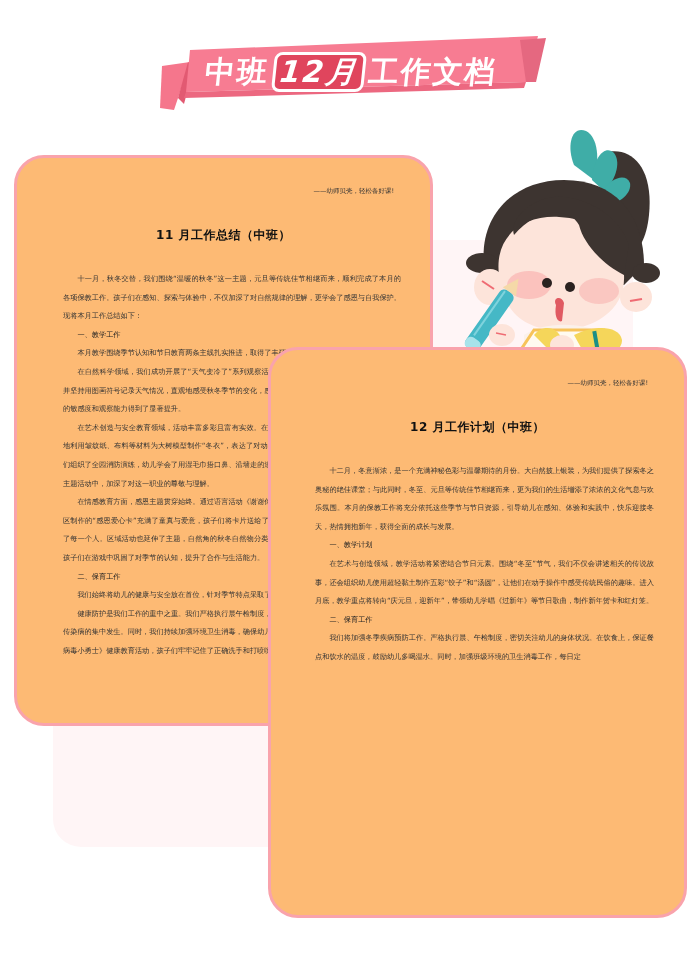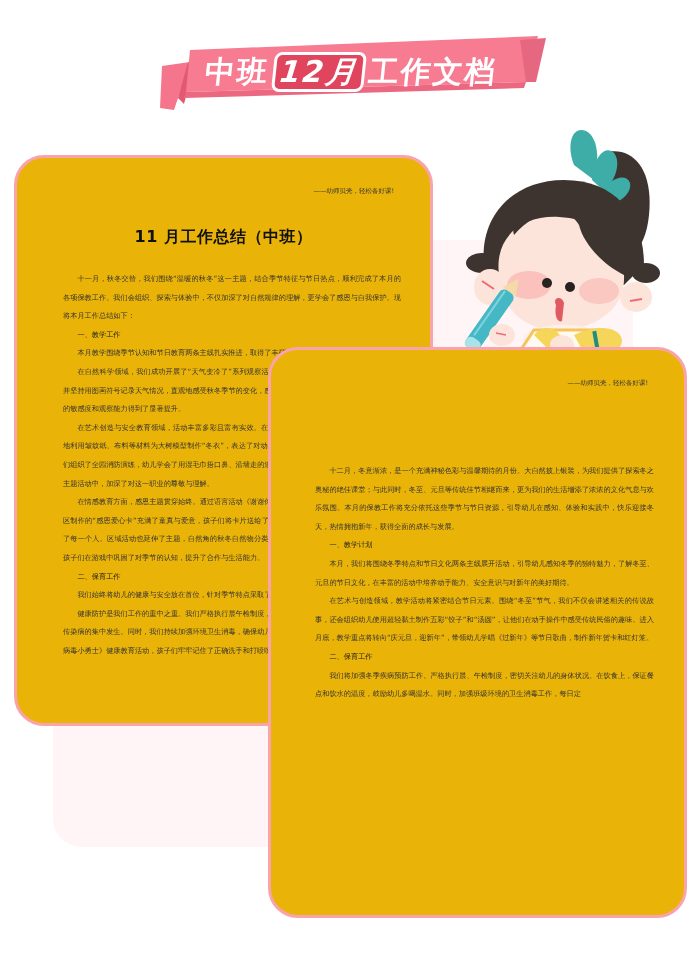--- a/index.html
+++ b/index.html
@@ -13,26 +13,26 @@
     font-family: "DejaVu Sans", sans-serif; font-weight: bold; font-size: 30px; color: #ffffff;
     letter-spacing: 2px; transform: skewX(-6deg); }
   .banner-text .hl { display: inline-block; background: #e0455d; color: #fff; border: 3px solid #fff;
     border-radius: 8px; padding: 0 4px; margin: 0 4px; font-style: italic; line-height: 34px; }
 
   
   .bg-panel { position: absolute; left: 53px; top: 240px; width: 580px; height: 607px; background: #fff5f6;
     border-radius: 28px; }
 
   
-  .doc { position: absolute; background: #eab308; border: 3px solid #f9a3ac; border-radius: 30px; overflow: hidden; }
+  .doc { position: absolute; background: #fdba74; border: 3px solid #f9a3ac; border-radius: 30px; overflow: hidden; }
   .doc-1 { left: 14px; top: 155px; width: 419px; height: 571px; z-index: 2; }
   .doc-2 { left: 268px; top: 347px; width: 419px; height: 571px; z-index: 4; }
 
   .doc .slogan { position: absolute; right: 36px; top: 29px; font-size: 6.5px; color: #333; }
-  .doc .title { position: absolute; left: 0; right: 0; top: 69px; text-align: center; font-size: 16px;
+  .doc .title { position: absolute; left: 0; right: 0; top: 69px; text-align: center; font-size: 12px;
     font-weight: bold; color: #111; letter-spacing: 0.5px; }
   .doc .body { position: absolute; left: 39px; right: 24px; top: 112px; font-size: 7.2px; line-height: 18.6px; color: #333; }
   .doc .body p { text-indent: 2em; text-align: justify; }
   .doc .body p.h { font-weight: normal; color: #222; }
   .doc-1 .body { left: 46px; right: 29px; }
   .doc-2 .body { left: 44px; right: 30px; }
 
   
   .character { position: absolute; left: 454px; top: 125px; width: 236px; height: 235px; z-index: 3; }
 </style>
@@ -53,21 +53,21 @@
     <span>中班</span>
     <span class="hl">12月</span>
     <span>工作文档</span>
   </div>
 </div>
 
 <div class="doc doc-1">
   <div class="slogan">——幼师贝壳，轻松备好课!</div>
   <div class="title">11 月工作总结（中班）</div>
   <div class="body">
-    <p>十一月，秋冬交替，我们围绕“温暖的秋冬”这一主题，结合季节特征与节日热点，顺利完成了本月的各项保教工作。我们会组织、探索与体验中，不仅加深了对自然规律的理解，更学会了感恩与自我保护。现将本月工作总结如下：</p>
+    <p>十一月，秋冬交替，我们围绕“温暖的秋冬”这一主题，元旦等传统佳节相继而来，顺利完成了本月的各项保教工作。孩子们在感知、探索与体验中，不仅加深了对自然规律的理解，更学会了感恩与自我保护。现将本月工作总结如下：</p>
     <p class="h">一、教学工作</p>
     <p>本月教学围绕季节认知和节日教育两条主线扎实推进，取得了丰硕的成果。</p>
     <p>在自然科学领域，我们成功开展了“天气变冷了”系列观察活动，引导幼儿每日观察并读取每日气温，并坚持用图画符号记录天气情况，直观地感受秋冬季节的变化，感知了明显的秋冬特征。孩子们对自然现象的敏感度和观察能力得到了显著提升。</p>
     <p>在艺术创造与安全教育领域，活动丰富多彩且富有实效。在“秋天的大树”主题美术活动中，兴致勃勃地利用皱纹纸、布料等材料为大树模型制作“冬衣”，表达了对动植物的关爱。结合“119 消防宣传日”，我们组织了全园消防演练，幼儿学会了用湿毛巾捂口鼻、沿墙走的逃生技能，并在后续的《了不起的消防员》主题活动中，加深了对这一职业的尊敬与理解。</p>
     <p>在情感教育方面，感恩主题贯穿始终。通过语言活动《谢谢你》，孩子们学会了用语言表达谢意。美工区制作的“感恩爱心卡”充满了童真与爱意，孩子们将卡片送给了父母、老师和伙伴，温馨的氛围深深感染了每一个人。区域活动也延伸了主题，自然角的秋冬自然物分类、建构区的“温暖小屋”搭建等活动，都让孩子们在游戏中巩固了对季节的认知，提升了合作与生活能力。</p>
     <p class="h">二、保育工作</p>
     <p>我们始终将幼儿的健康与安全放在首位，针对季节特点采取了多项措施。</p>
     <p>健康防护是我们工作的重中之重。我们严格执行晨午检制度，密切关注幼儿身体状况，有效预防了秋季传染病的集中发生。同时，我们持续加强环境卫生消毒，确保幼儿接触的物品与空间洁净安全。通过《打败病毒小勇士》健康教育活动，孩子们牢牢记住了正确洗手和打喷嚏的礼仪，良好卫生习惯逐渐养成。</p>
   </div>
 </div>
@@ -120,21 +120,21 @@
       <polygon points="80,198 96,206 80,214" fill="#f5d9a8"></polygon>
     </g>
 
     <ellipse cx="48" cy="210" rx="13" ry="11" fill="#fde4da"></ellipse>
     <line x1="42" y1="208" x2="52" y2="210" stroke="#ef6b73" stroke-width="1.5"></line>
   </svg>
 </div>
 
 <div class="doc doc-2">
   <div class="slogan">——幼师贝壳，轻松备好课!</div>
+  <div class="title">12 月工作计划（中班）</div>
   <div class="body">
     <p>十二月，冬意渐浓，是一个充满神秘色彩与温馨期待的月份。大自然披上银装，为我们提供了探索冬之奥秘的绝佳课堂；与此同时，冬至、元旦等传统佳节相继而来，更为我们的生活增添了浓浓的文化气息与欢乐氛围。本月的保教工作将充分依托这些季节与节日资源，引导幼儿在感知、体验和实践中，快乐迎接冬天，热情拥抱新年，获得全面的成长与发展。</p>
     <p class="h">一、教学计划</p>
-    <p>本月，我们将围绕冬季特点和节日文化两条主线展开活动，引导幼儿感知冬季的独特魅力，了解冬至、元旦的节日文化，在丰富的活动中培养动手能力、安全意识与对新年的美好期待。</p>
     <p>在艺术与创造领域，教学活动将紧密结合节日元素。围绕“冬至”节气，我们不仅会讲述相关的传说故事，还会组织幼儿使用超轻黏土制作五彩“饺子”和“汤圆”，让他们在动手操作中感受传统民俗的趣味。进入月底，教学重点将转向“庆元旦，迎新年”，带领幼儿学唱《过新年》等节日歌曲，制作新年贺卡和红灯笼。</p>
     <p class="h">二、保育工作</p>
     <p>我们将加强冬季疾病预防工作。严格执行晨、午检制度，密切关注幼儿的身体状况。在饮食上，保证餐点和饮水的温度，鼓励幼儿多喝温水。同时，加强班级环境的卫生消毒工作，每日定</p>
   </div>
 </div>
 
 </body></html>

